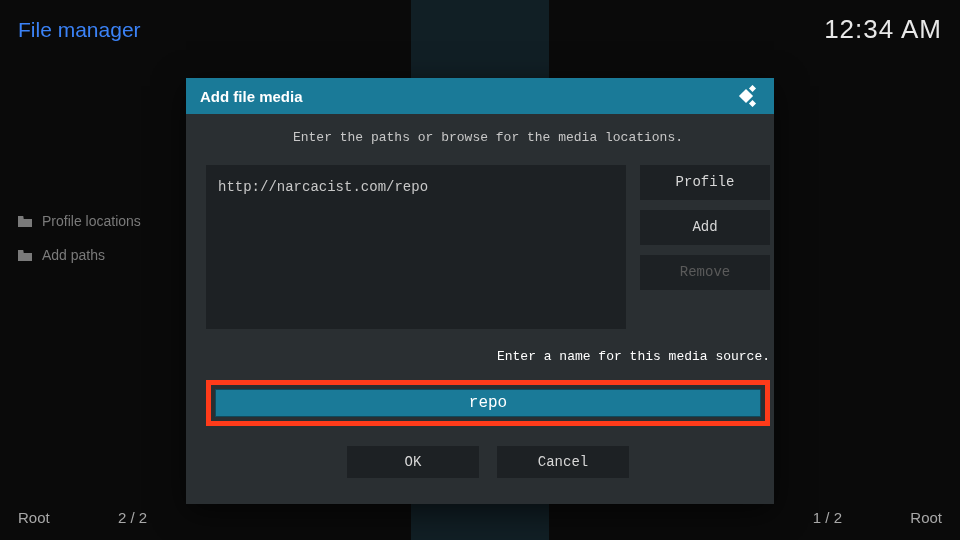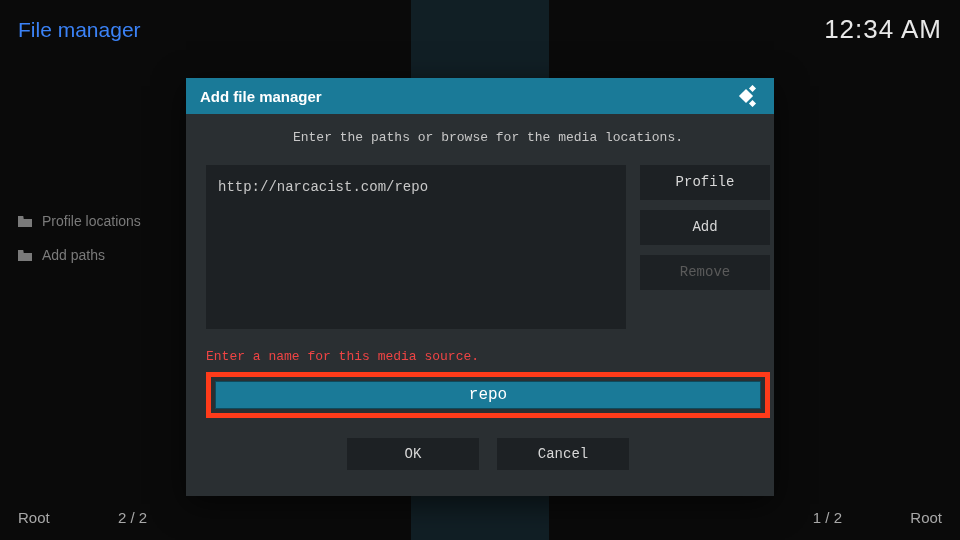--- a/index.html
+++ b/index.html
@@ -125,24 +125,24 @@
     height: 35px;
     line-height: 35px;
     font-size: 14px;
     cursor: pointer;
   }
   .side-btn.disabled {
     color: #5a5a5a;
     cursor: default;
   }
   .instruction2 {
-    text-align: left;
-    color: #ef4444;
+    text-align: right;
+    color: #ffffff;
     font-size: 13px;
-    margin-bottom: 8px;
+    margin-bottom: 16px;
   }
   .highlight-wrap {
     border: 5px solid #ff3b1a;
     padding: 4px;
     margin-bottom: 20px;
   }
   .name-input {
     background: #1a7a98;
     color: #fff;
     text-align: center;
@@ -210,21 +210,21 @@
       <svg viewBox="0 0 14 11">
           <path d="M0 1.5 L5 1.5 L6 3 L14 3 L14 11 L0 11 Z M0 0 L5 0 L6 1.5 L0 1.5 Z" fill="#7a7a7a"></path>
         </svg>
     </span>
     <span>Add paths</span>
   </div>
 </div>
 
 <div class="dialog">
   <div class="dialog-header">
-    <div class="dialog-title">Add file manager</div>
+    <div class="dialog-title">Add file media</div>
     <div class="logo-icon">
       <svg viewBox="0 0 28 22">
         <g fill="#fff">
           <rect x="9" y="6" width="10" height="10" transform="rotate(45 14 11)"></rect>
           <rect x="18" y="1" width="5" height="5" transform="rotate(45 20.5 3.5)"></rect>
           <rect x="18" y="16" width="5" height="5" transform="rotate(45 20.5 18.5)"></rect>
         </g>
       </svg>
     </div>
   </div>

